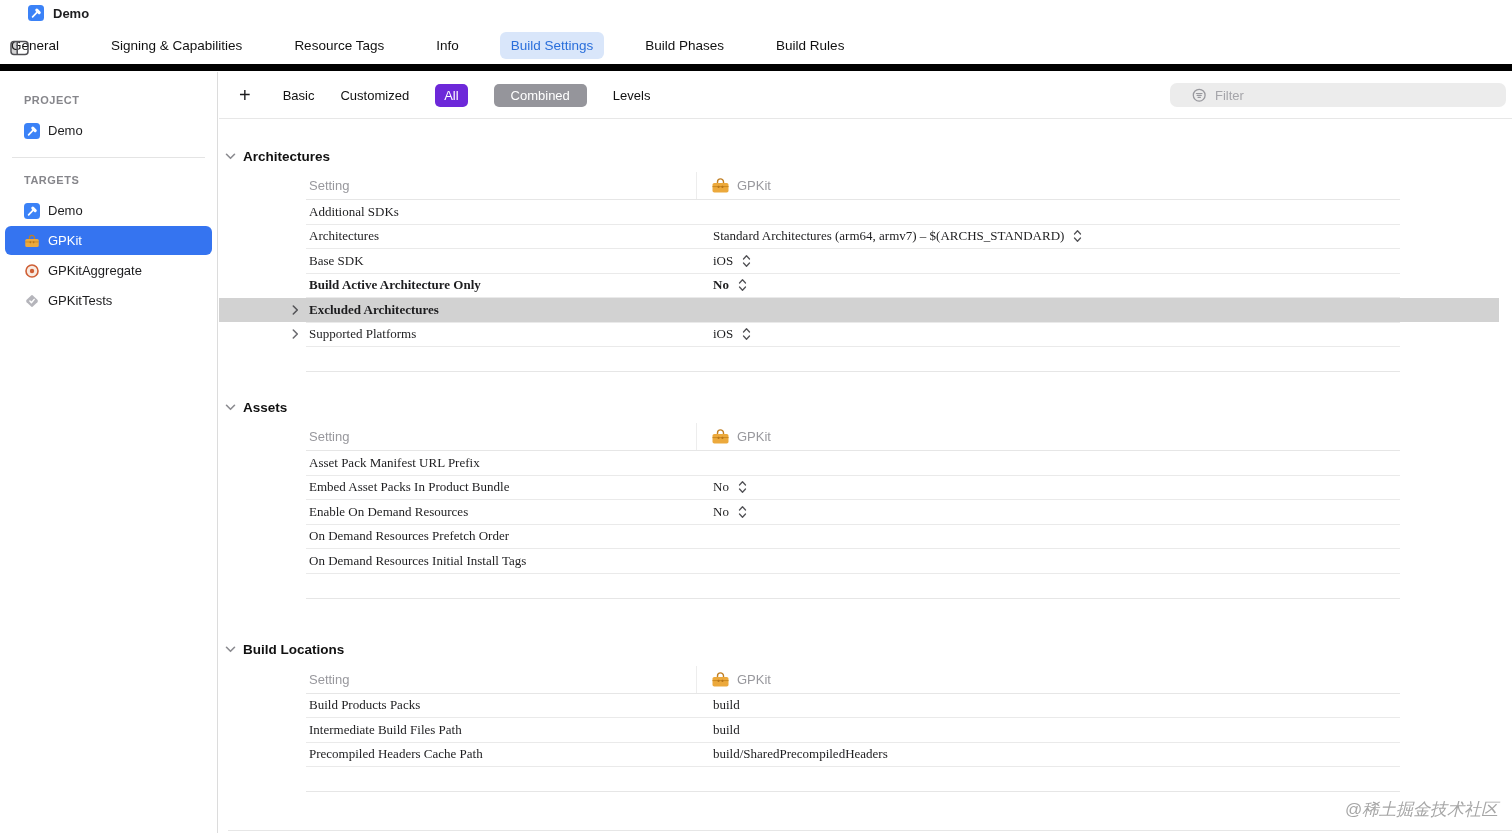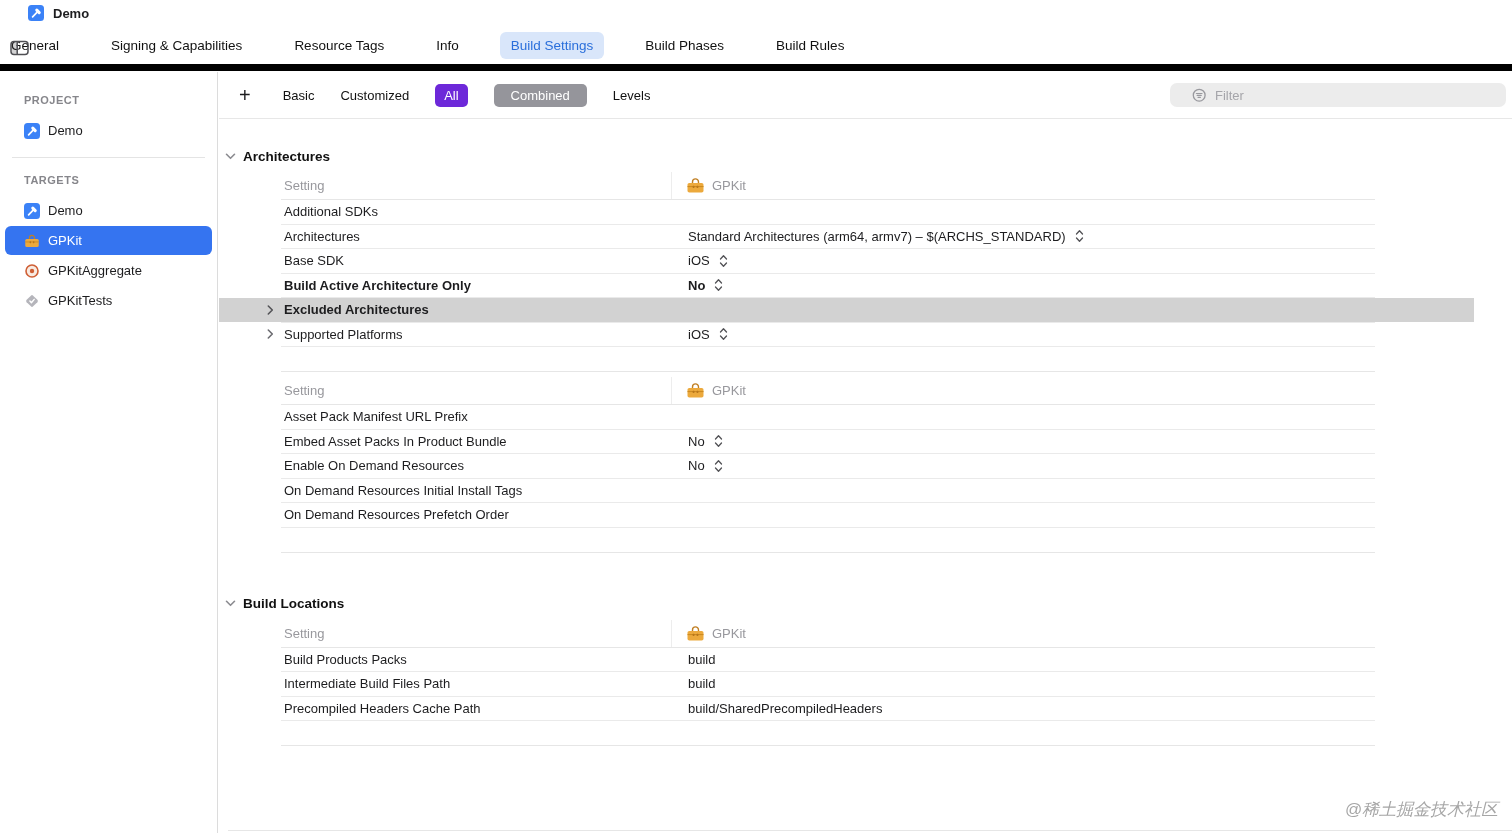--- a/index.html
+++ b/index.html
@@ -41,28 +41,28 @@
   .filter-field input { border:none; background:transparent; outline:none; width:100%;
                         font-size:13px; color:#333; font-family:inherit; }
   .filter-field input::placeholder { color:#a5a5aa; }
   
   .scroll { position:relative; height:714px; overflow:hidden; }
   .section-header { display:flex; align-items:center; gap:7px; margin-left:6px; height:22px; cursor:pointer; }
   .sec-0 .section-header { margin-top:26px; }
   .sec-1 .section-header { margin-top:24px; }
   .sec-2 .section-header { margin-top:40px; }
   .section-title { font-size:13.5px; font-weight:700; margin:0; color:#111; }
-  .table { margin-left:62px; width:1094px; }
+  .table { margin-left:87px; width:1094px; }
   .thead { display:flex; height:28px; align-items:center; border-bottom:1px solid #e6e6e6;
            color:#98989d; margin-top:5px; }
   .c-name { width:390px; padding-left:3px; position:relative; }
   .c-value { flex:1; padding-left:17px; display:flex; align-items:center; gap:7px; min-width:0; }
   .thead .c-value { border-left:1px solid #ededed; align-self:stretch; padding-left:14px; }
   .trow { display:flex; height:24.5px; align-items:center; border-bottom:1px solid #eaeaea; position:relative; }
-  .trow .c-name, .trow .c-value { position:relative; z-index:1; white-space:nowrap; }
+  .trow .c-name, .trow .c-value { position:relative; z-index:1; white-space:nowrap;font-family:Liberation Serif, serif; }
   .trow.highlight::before { content:""; position:absolute; left:-101px; right:-99px; top:0; bottom:0;
                             background:#d2d2d2; z-index:0; }
   .bold { font-weight:700; }
   .disclosure { position:absolute; left:-14px; top:50%; transform:translateY(-50%); display:flex; cursor:pointer; }
   .stepper { display:inline-flex; cursor:pointer; margin-left:2px; }
   .gap-line { height:1px; background:#e6e6e6; margin-top:24px; }
   .bottom-line { position:absolute; left:9px; right:0; bottom:2px; height:1px; background:#e6e6e6; }
   .watermark { position:absolute; right:14px; bottom:12px; color:#a6a6a6; font-size:17px; z-index:5;font-style:italic; }
 </style>
 </head>
@@ -282,20 +282,28 @@
                   <path d="M1.5 9 L4.5 12.2 L7.5 9" stroke="#515155" stroke-width="1.3" fill="none" stroke-linecap="round" stroke-linejoin="round"></path>
                 </svg>
               </span>
           </div>
         </div>
         <div class="gap-line"></div>
       </div>
     </section>
 
     <section class="settings-section sec-1">
+      <div class="section-header">
+        <span style="display:inline-flex;">
+          <svg width="11" height="7" viewBox="0 0 11 7">
+              <path d="M1.5 1.3 L5.5 5.3 L9.5 1.3" stroke="#8b8b90" stroke-width="1.6" fill="none" stroke-linecap="round" stroke-linejoin="round"></path>
+            </svg>
+        </span>
+        <h3 class="section-title">Assets</h3>
+      </div>
       <div class="table">
         <div class="thead">
           <div class="c-name">Setting</div>
           <div class="c-value">
             <span style="display:inline-flex;">
               <svg width="19" height="17" viewBox="0 0 19 17">
                   <path d="M6.5 6.2 V4.9 a3 3 0 0 1 6 0 V6.2" fill="none" stroke="#c07f23" stroke-width="1.4"></path>
                   <rect x="1.5" y="6" width="16" height="9.5" rx="1.8" fill="#eca93c"></rect>
                   <line x1="1.5" y1="9.6" x2="17.5" y2="9.6" stroke="#c9881f" stroke-width="1"></line>
                   <rect x="6.7" y="8.7" width="1.7" height="2.4" rx="0.5" fill="#b9771b"></rect>
@@ -330,27 +338,27 @@
             <span>No</span>
             <span class="stepper">
                 <svg width="9" height="14" viewBox="0 0 9 14">
                   <path d="M1.5 5 L4.5 1.8 L7.5 5" stroke="#515155" stroke-width="1.3" fill="none" stroke-linecap="round" stroke-linejoin="round"></path>
                   <path d="M1.5 9 L4.5 12.2 L7.5 9" stroke="#515155" stroke-width="1.3" fill="none" stroke-linecap="round" stroke-linejoin="round"></path>
                 </svg>
               </span>
           </div>
         </div>
         <div class="trow">
+          <div class="c-name">On Demand Resources Prefetch Order</div>
+          <div class="c-value">
+              <span></span>
+            </div>
+        </div>
+        <div class="trow">
           <div class="c-name">On Demand Resources Initial Install Tags</div>
-          <div class="c-value">
-              <span></span>
-            </div>
-        </div>
-        <div class="trow">
-          <div class="c-name">On Demand Resources Prefetch Order</div>
           <div class="c-value">
               <span></span>
             </div>
         </div>
         <div class="gap-line"></div>
       </div>
     </section>
 
     <section class="settings-section sec-2">
       <div class="section-header">

